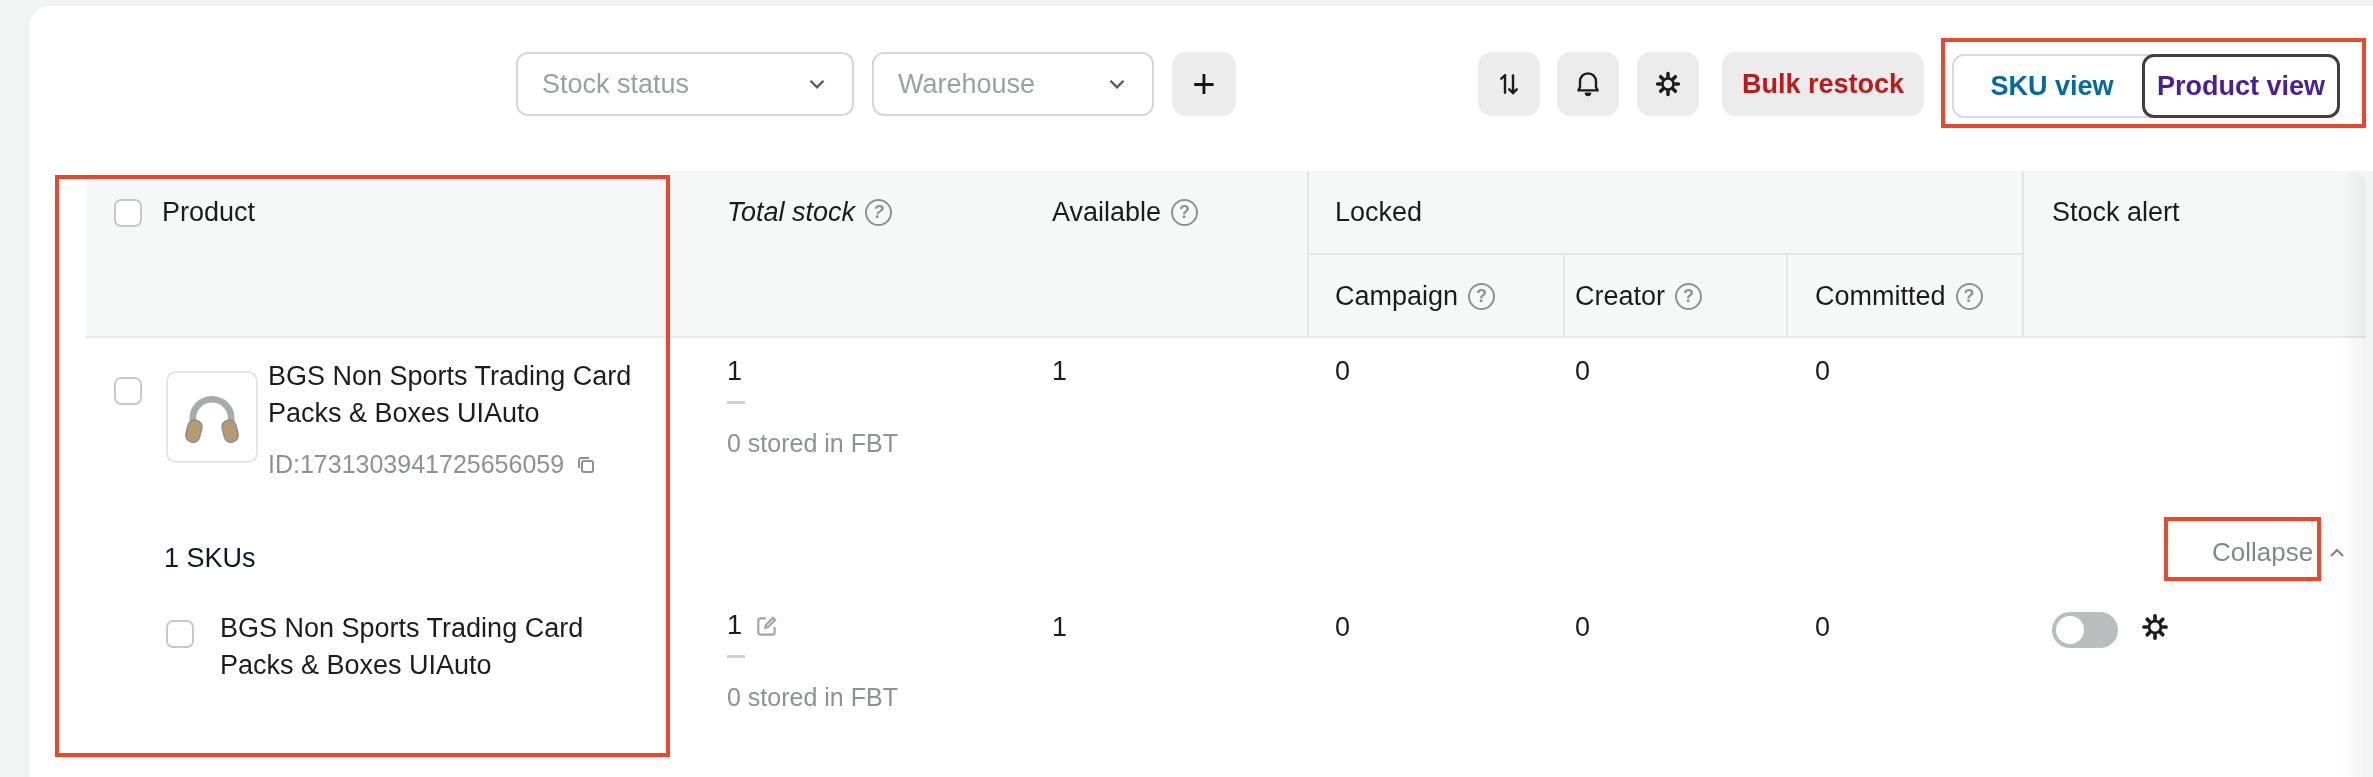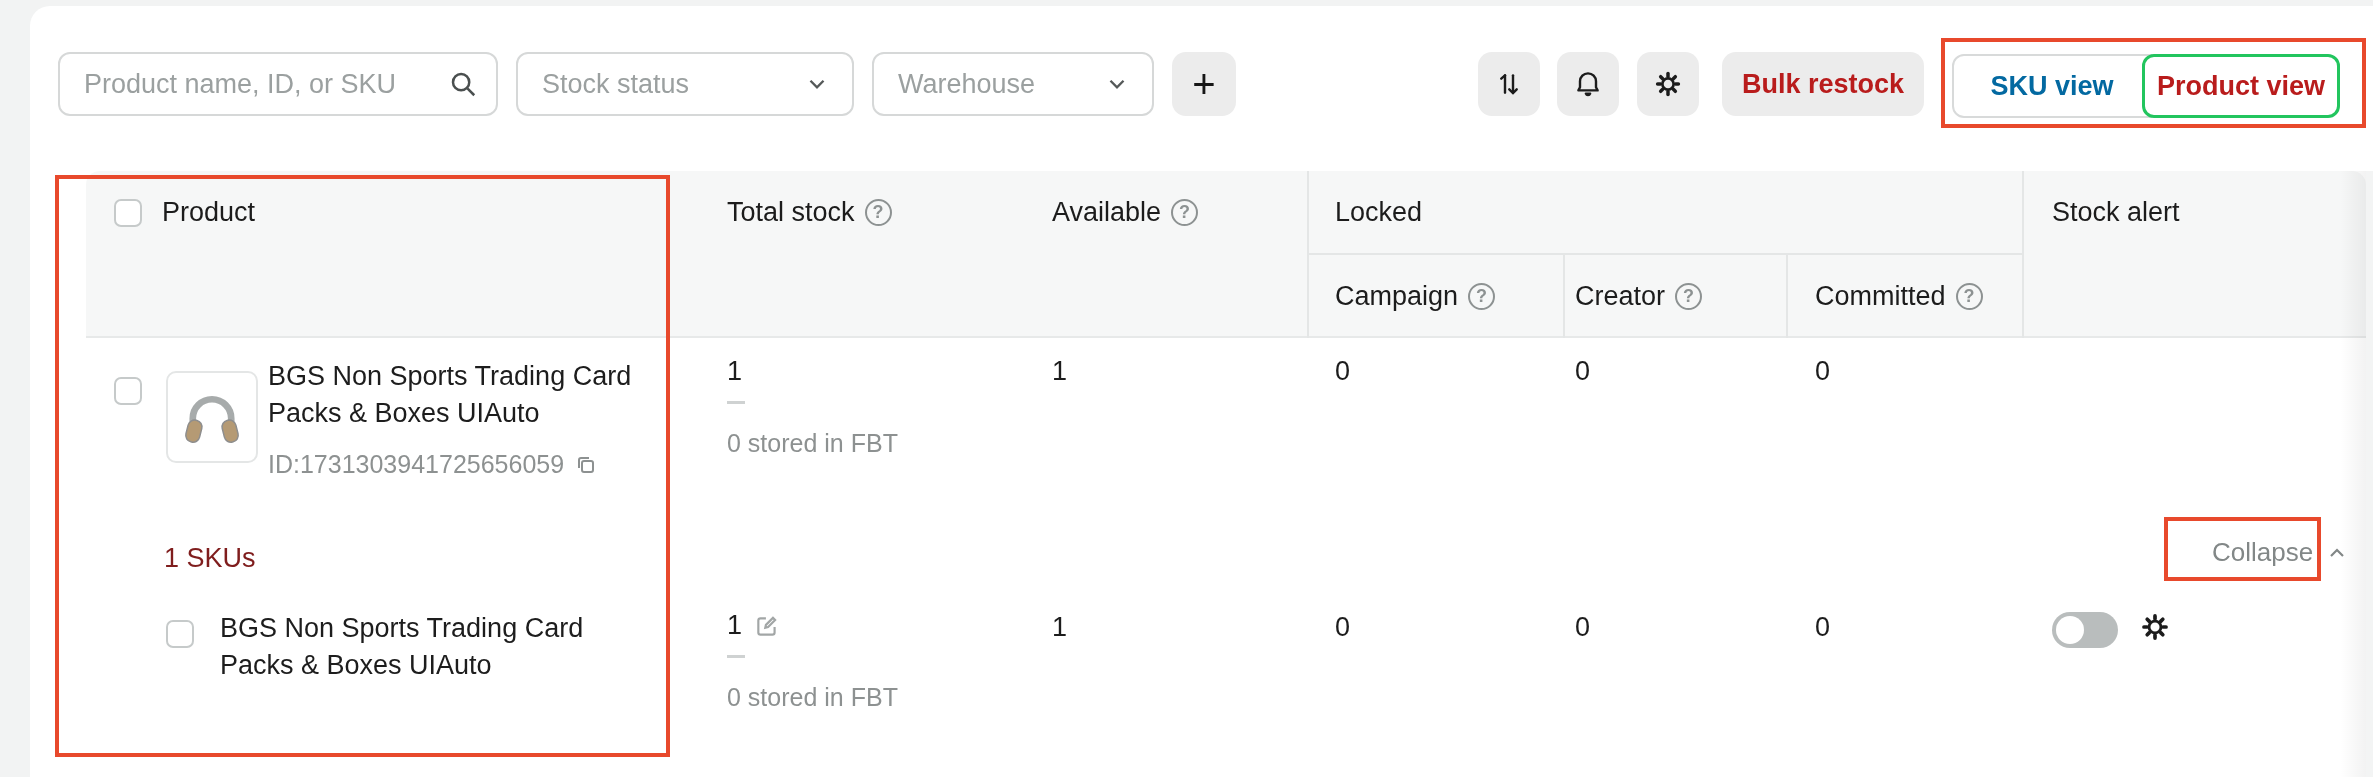--- a/index.html
+++ b/index.html
@@ -17,28 +17,28 @@
   .fselect .lbl { font-size:27px; color:#9ba0a0; }
   .sel-stock { left:486px; width:338px; }
   .sel-wh { left:842px; width:282px; }
   .sq-btn { position:absolute; top:46px; height:64px; background:#ececec; border-radius:14px; display:flex; align-items:center; justify-content:center; cursor:pointer; }
   .add-btn { left:1142px; width:64px; font-size:40px; font-weight:400; color:#161616; line-height:1; }
   .ic-sort { left:1448px; width:62px; }
   .ic-bell { left:1527px; width:62px; }
   .ic-gear { left:1607px; width:62px; }
   .bulk-btn { left:1692px; width:202px; font-size:27px; font-weight:600; color:#b91c1c;text-align:center; }
   .seg-sku { position:absolute; left:1922px; top:48px; width:200px; height:64px; background:#fff; border:2px solid #d8dada; border-radius:12px 0 0 12px; color:#0369a1; font-size:27px; font-weight:600; display:flex; align-items:center; justify-content:center; cursor:pointer; }
-  .seg-prod { position:absolute; left:2112px; top:48px; width:198px; height:64px; background:#fff; border:3px solid #22c55e; border-radius:12px; color:#b91c1c; font-size:27px; font-weight:600; display:flex; align-items:center; justify-content:center; cursor:pointer; z-index:2; }
+  .seg-prod { position:absolute; left:2112px; top:48px; width:198px; height:64px; background:#fff; border:3px solid #404040; border-radius:12px; color:#4c1d95; font-size:27px; font-weight:600; display:flex; align-items:center; justify-content:center; cursor:pointer; z-index:2; }
 
   
   .table { position:absolute; left:56px; top:165px; width:2280px; height:612px; }
   .thead { position:absolute; left:0; top:0; width:2280px; height:167px; background:#f6f7f7; border-radius:14px 14px 0 0; border-bottom:2px solid #e7e9e9; }
   .hcell { position:absolute; display:flex; align-items:center; gap:10px; font-size:27px; font-weight:500; color:#1c1c1c; }
   .h-product { left:28px; top:26px; gap:20px; }
-  .h-total { left:641px; top:26px; }
+  .h-total { left:641px; top:26px;font-style:italic; }
   .h-avail { left:966px; top:26px; }
   .h-locked { left:1249px; top:26px; }
   .h-alert { left:1966px; top:26px; }
   .h-campaign { left:1249px; top:110px; }
   .h-creator { left:1489px; top:110px; }
   .h-committed { left:1729px; top:110px; }
   .vline { position:absolute; width:2px; background:#e4e6e6; }
   .vl-locked { left:1221px; top:0; height:167px; }
   .vl-alert { left:1936px; top:0; height:167px; }
   .vl-cc { left:1477px; top:82px; height:85px; }
@@ -66,21 +66,21 @@
   .c-camp { left:1249px; top:18px; }
   .c-crea { left:1489px; top:18px; }
   .c-comm { left:1729px; top:18px; }
   .alert-block { position:absolute; left:1966px; top:18px; }
   .alert-status { font-size:27px; color:#1c1c1c; }
   .alert-note { margin-top:12px; }
 
   .dashed-sep { position:absolute; left:52px; top:183px; width:2226px; border-top:2px dashed #d8dbdb; }
 
   .grow { position:relative; width:2280px; height:77px; background:#fff; }
-  .g-count { position:absolute; left:78px; top:22px; font-size:27px; color:#7f1d1d;text-align:right; }
+  .g-count { position:absolute; left:78px; top:22px; font-size:27px; color:#0f172a;text-align:right; }
   .g-collapse { position:absolute; left:2126px; top:16px; display:flex; align-items:center; gap:12px; font-size:26px; color:#828787; cursor:pointer; }
 
   .srow { position:relative; width:2280px; height:185px; background:#fff; }
   .s-check { position:absolute; left:80px; top:22px; }
   .s-name { position:absolute; left:134px; top:12px; width:410px; font-size:27px; line-height:37px; color:#1d1d1d; }
   .s-stock { position:absolute; left:641px; top:12px; }
   .s-avail { left:966px; top:14px; }
   .s-camp { left:1249px; top:14px; }
   .s-crea { left:1489px; top:14px; }
   .s-comm { left:1729px; top:14px; }
@@ -99,29 +99,20 @@
 
   svg { display:block; }
 </style>
 </head>
 <body>
 
 <div id="canvas">
   <div class="card">
 
     <div class="toolbar">
-      <div class="searchbox">
-        <input type="text" placeholder="Product name, ID, or SKU" style="">
-        <span class="s-icon">
-          <svg width="30" height="30" viewBox="0 0 24 24" fill="none" stroke="#4a4f4f" stroke-width="2">
-              <circle cx="10.5" cy="10.5" r="6.5"></circle>
-              <line x1="15.5" y1="15.5" x2="21" y2="21"></line>
-            </svg>
-        </span>
-      </div>
 
       <div class="fselect sel-stock">
         <span class="lbl">Stock status</span>
         <span>
           <svg width="26" height="26" viewBox="0 0 24 24" fill="none" stroke="#555959" stroke-width="2.2">
               <polyline points="6,9 12,15 18,9"></polyline>
             </svg>
         </span>
       </div>
 

